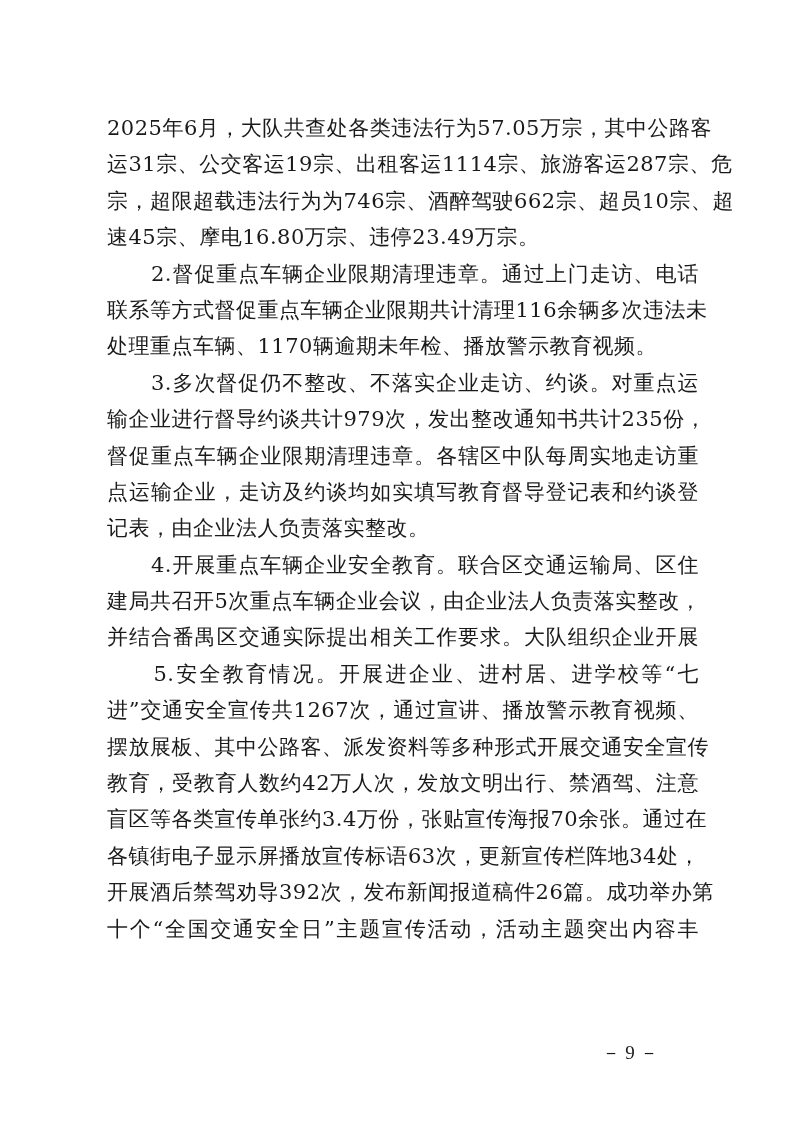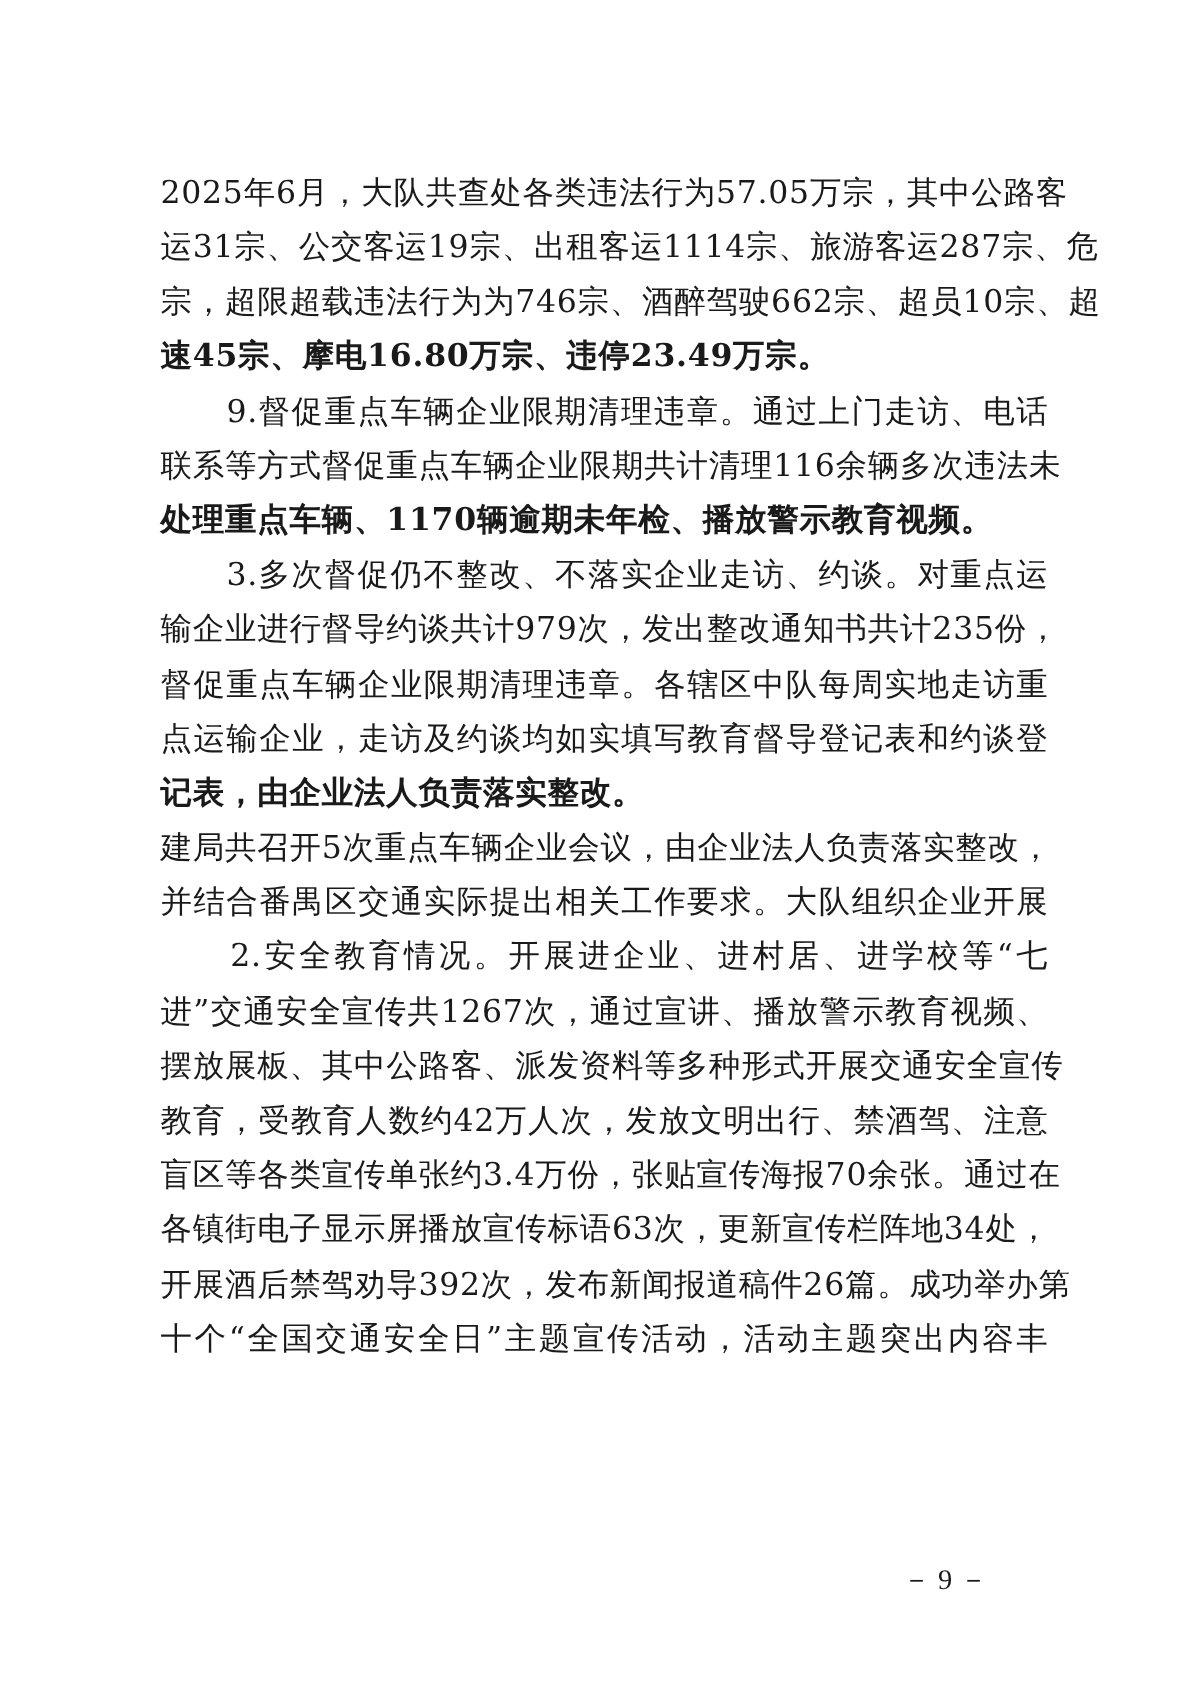--- a/index.html
+++ b/index.html
@@ -12,52 +12,53 @@
     position: absolute; left: 107px; top: 110px; width: 592px;
     font-family: "DejaVu Serif", "Liberation Serif", serif;
     font-size: 21px; color: #1a1a1a;
   }
   .line {
     height: 36.4px; line-height: 36.4px;
     white-space: nowrap;
     text-align: justify; text-align-last: justify;
     letter-spacing: 0.5px;
   }
-  .line.last { text-align-last: left; font-weight: bold; }
+  .line.last { text-align-last: left; }
   .page-number {
     position: absolute; left: 590px; top: 1040px; width: 80px;
     text-align: center;
     font-family: "Liberation Serif", serif; font-size: 19px; color: #1a1a1a;
   }
 </style>
 </head>
 <body>
 
 <div class="page">
   <div class="body-text">
 
     <div class="line">2025年6月，大队共查处各类违法行为57.05万宗，其中公路客</div>
     <div class="line">运31宗、公交客运19宗、出租客运1114宗、旅游客运287宗、危</div>
     <div class="line">宗，超限超载违法行为为746宗、酒醉驾驶662宗、超员10宗、超</div>
     <div class="line last">速45宗、摩电16.80万宗、违停23.49万宗。</div>
 
-    <div class="line">　　9.督促重点车辆企业限期清理违章。通过上门走访、电话</div>
+    <div class="line">　　2.督促重点车辆企业限期清理违章。通过上门走访、电话</div>
     <div class="line">联系等方式督促重点车辆企业限期共计清理116余辆多次违法未</div>
     <div class="line last">处理重点车辆、1170辆逾期未年检、播放警示教育视频。</div>
 
     <div class="line">　　3.多次督促仍不整改、不落实企业走访、约谈。对重点运</div>
     <div class="line">输企业进行督导约谈共计979次，发出整改通知书共计235份，</div>
     <div class="line">督促重点车辆企业限期清理违章。各辖区中队每周实地走访重</div>
     <div class="line">点运输企业，走访及约谈均如实填写教育督导登记表和约谈登</div>
     <div class="line last">记表，由企业法人负责落实整改。</div>
 
+    <div class="line">　　4.开展重点车辆企业安全教育。联合区交通运输局、区住</div>
     <div class="line">建局共召开5次重点车辆企业会议，由企业法人负责落实整改，</div>
     <div class="line">并结合番禺区交通实际提出相关工作要求。大队组织企业开展</div>
 
-    <div class="line">　　2.安全教育情况。开展进企业、进村居、进学校等“七</div>
+    <div class="line">　　5.安全教育情况。开展进企业、进村居、进学校等“七</div>
     <div class="line">进”交通安全宣传共1267次，通过宣讲、播放警示教育视频、</div>
     <div class="line">摆放展板、其中公路客、派发资料等多种形式开展交通安全宣传</div>
     <div class="line">教育，受教育人数约42万人次，发放文明出行、禁酒驾、注意</div>
     <div class="line">盲区等各类宣传单张约3.4万份，张贴宣传海报70余张。通过在</div>
     <div class="line">各镇街电子显示屏播放宣传标语63次，更新宣传栏阵地34处，</div>
     <div class="line">开展酒后禁驾劝导392次，发布新闻报道稿件26篇。成功举办第</div>
     <div class="line">十个“全国交通安全日”主题宣传活动，活动主题突出内容丰</div>
   </div>
 
   <div class="page-number">－ 9 －</div>

